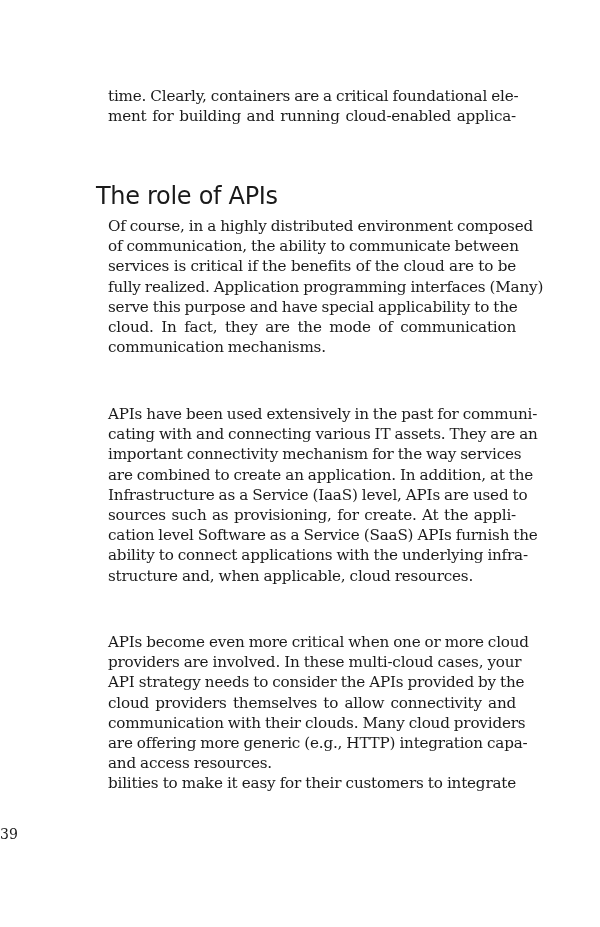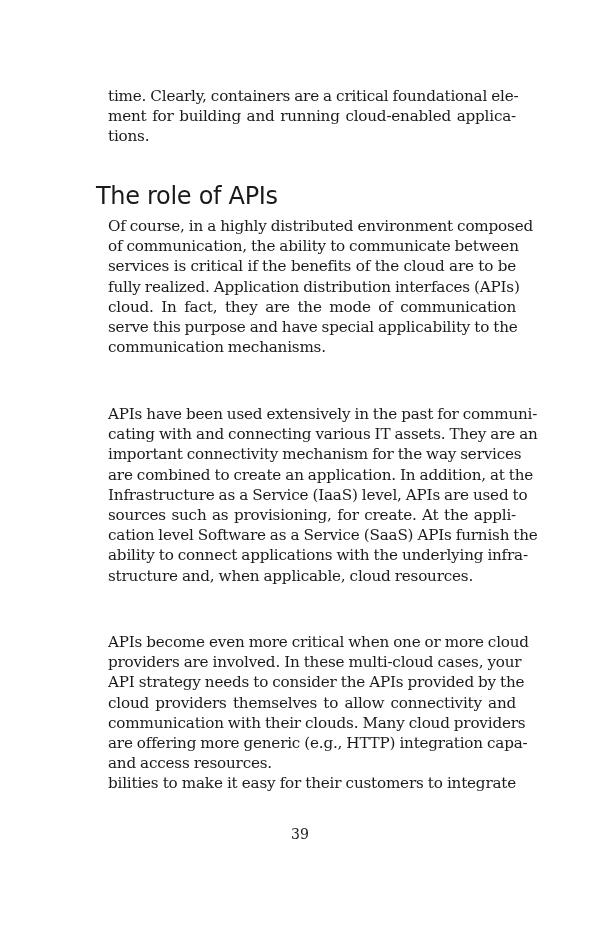--- a/index.html
+++ b/index.html
@@ -40,45 +40,44 @@
       font-size: 24px;
       line-height: 28px;
       margin: 0;
       letter-spacing: -0.3px;
     }
     .para { position: absolute; left: 0; width: 408px; }
     .page-number {
       position: absolute;
       left: 0; width: 600px;
       top: 826px;
-      text-align: center;
+      text-align: left;
       font-family: "DejaVu Serif", "Liberation Serif", serif;
       font-size: 14px;
     }
   </style>
 </head>
 <body>
 
 <div class="page">
 
   <div class="para body-text" style="top:0px;">
     <span class="line">time. Clearly, containers are a critical foundational ele-</span>
     <span class="line">ment for building and running cloud-enabled applica-</span>
-    <span class="line last">tions.</span>
   </div>
 
   <h2 class="para heading" style="top:108px;">The role of APIs</h2>
 
   <div class="para body-text" style="top:130px;">
     <span class="line">Of course, in a highly distributed environment composed</span>
     <span class="line">of communication, the ability to communicate between</span>
     <span class="line">services is critical if the benefits of the cloud are to be</span>
-    <span class="line">fully realized. Application distribution interfaces (APIs)</span>
+    <span class="line">fully realized. Application programming interfaces (Many)</span>
+    <span class="line">serve this purpose and have special applicability to the</span>
     <span class="line">cloud. In fact, they are the mode of communication</span>
-    <span class="line">serve this purpose and have special applicability to the</span>
     <span class="line last">communication mechanisms.</span>
   </div>
 
   <div class="para body-text" style="top:318px;">
     <span class="line">APIs have been used extensively in the past for communi-</span>
     <span class="line">cating with and connecting various IT assets. They are an</span>
     <span class="line">important connectivity mechanism for the way services</span>
     <span class="line">are combined to create an application. In addition, at the</span>
     <span class="line">Infrastructure as a Service (IaaS) level, APIs are used to</span>
     <span class="line">sources such as provisioning, for create. At the appli-</span>

